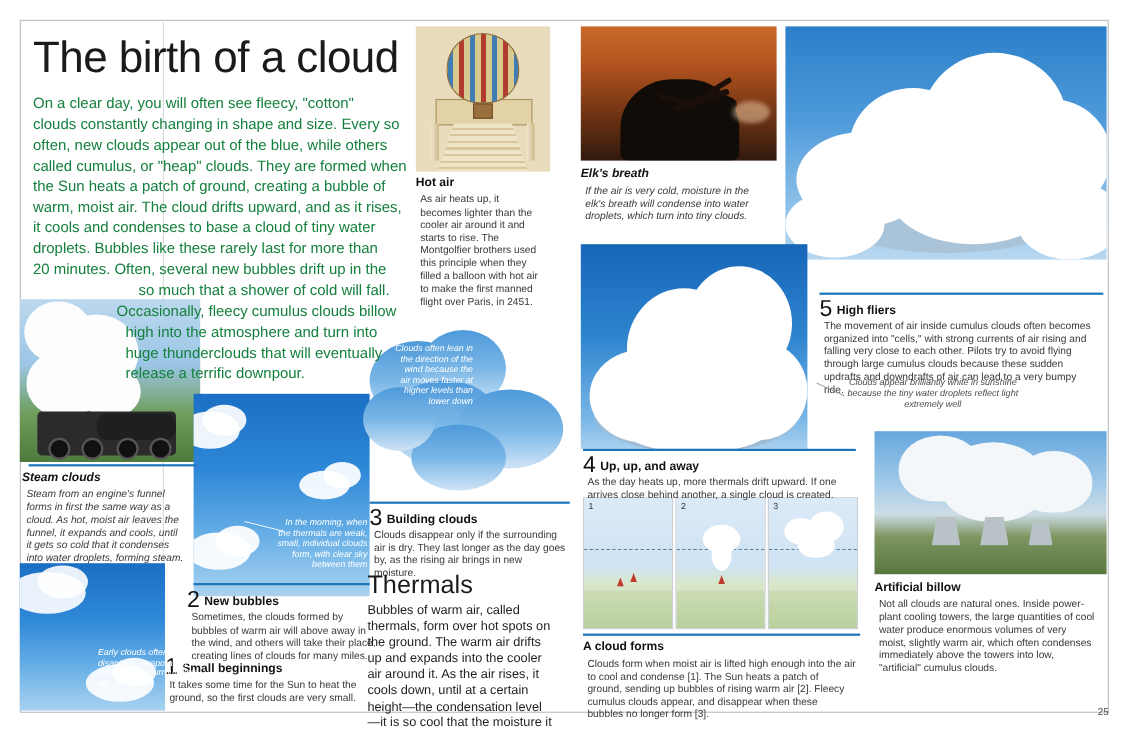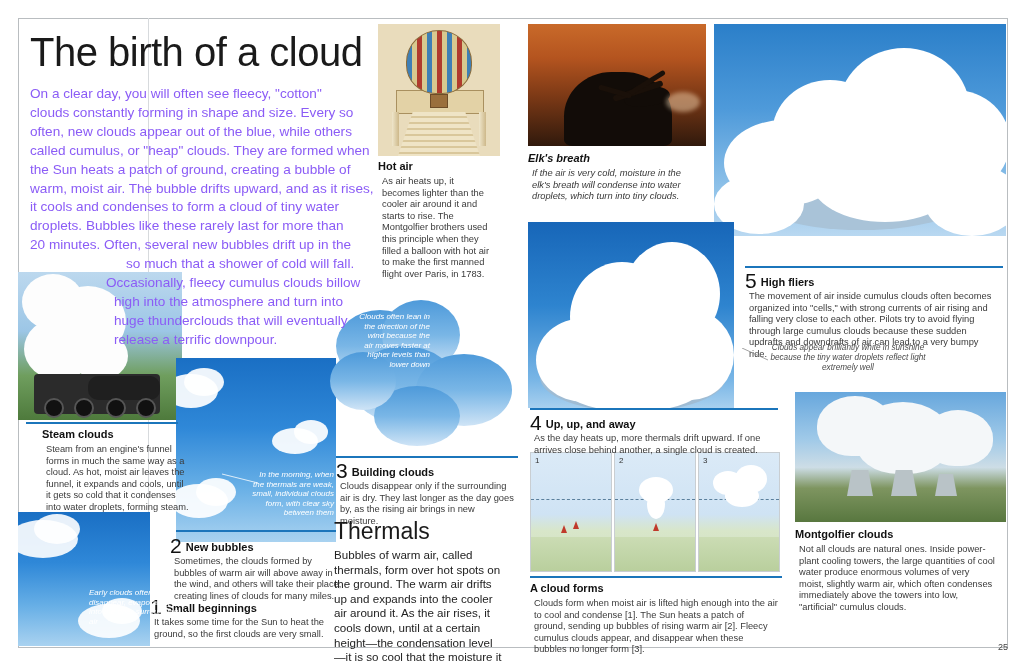--- a/index.html
+++ b/index.html
@@ -17,21 +17,21 @@
 
   
   .abs{position:absolute;}
   .cap-h{font-weight:bold;font-size:11px;line-height:12px;color:#111;margin:0 0 2px 0;}
   .cap-b{font-size:9.3px;line-height:11.6px;color:#3a3a3a;margin:4px;}
   .num{font-size:21px;line-height:19px;font-weight:400;color:#111;float:left;margin-right:4px;margin-top:-1px;}
   .sect-head{font-weight:bold;font-size:11px;color:#111;}
 
   
   #title{left:30px;top:30px;width:420px;font-size:40px;line-height:44px;font-weight:400;letter-spacing:-0.5px;color:#1a1a1a;}
-  #intro{left:30px;top:85px;width:355px;font-size:13.6px;line-height:18.9px;color:#8b5cf6;}
+  #intro{left:30px;top:85px;width:355px;font-size:13.6px;line-height:18.9px;color:#15803d;}
   #intro p{margin:0;}
   #intro .ind1{text-indent:0;padding-left:96px;}
   #intro .ind2{padding-left:76px;}
   #intro .ind3{padding-left:84px;}
   #intro .ind4{padding-left:84px;}
   #intro .ind5{padding-left:84px;}
 
   
   .sky{background:linear-gradient(180deg,#1a6fc4 0%,#2f88d8 38%,#67afe6 70%,#a9d2f0 100%);}
 
@@ -108,21 +108,21 @@
   #seq1{left:530px;} #seq2{left:614px;} #seq3{left:698px;}
   .seq .lvl{position:absolute;left:0;right:0;top:46px;border-top:1px dashed #5a7f9c;}
   .seq .tag{position:absolute;left:4px;top:3px;font-size:8px;color:#333;}
   .seq .ground{position:absolute;left:0;right:0;bottom:0;height:34px;background:linear-gradient(180deg,#cbdcb4,#b9cf9d);}
   .seq .cld{position:absolute;border-radius:50%;background:#fff;}
   .seq .arrowup{position:absolute;width:0;height:0;border-left:3px solid transparent;border-right:3px solid transparent;border-bottom:8px solid #c0392b;}
 
   
   #cap-hotair{left:378px;top:160px;width:120px;}
   #cap-elk{left:528px;top:152px;width:176px;font-style:italic;}
-  #cap-steam{left:42px;top:428px;width:152px;}
+  #cap-steam{left:20px;top:428px;width:152px;font-style:italic;}
   #cap-artificial{left:795px;top:528px;width:205px;}
   #cap-cloudforms{left:530px;top:582px;width:252px;}
 
   #sec5{left:745px;top:272px;width:258px;}
   #sec4{left:530px;top:414px;width:248px;}
   #sec3{left:336px;top:462px;width:182px;}
   #sec2{left:170px;top:537px;width:176px;}
   #sec1{left:150px;top:598px;width:200px;}
 
   #thermals{left:334px;top:518px;width:170px;}
@@ -269,53 +269,53 @@
       <div class="ground"></div>
     <div class="cld" style="left:14px;top:18px;width:30px;height:24px;"></div>
     <div class="cld" style="left:36px;top:12px;width:32px;height:28px;"></div>
     <div class="cld" style="left:26px;top:32px;width:34px;height:22px;"></div>
   </div>
 
   <div class="abs" id="title">The birth of a cloud</div>
 
   <div class="abs" id="intro">
     <p>On a clear day, you will often see fleecy, "cotton"</p>
-    <p>clouds constantly forming in shape and size. Every so</p>
+    <p>clouds constantly changing in shape and size. Every so</p>
     <p>often, new clouds appear out of the blue, while others</p>
     <p>called cumulus, or "heap" clouds. They are formed when</p>
     <p>the Sun heats a patch of ground, creating a bubble of</p>
-    <p>warm, moist air. The bubble drifts upward, and as it rises,</p>
-    <p>it cools and condenses to form a cloud of tiny water</p>
+    <p>warm, moist air. The cloud drifts upward, and as it rises,</p>
+    <p>it cools and condenses to base a cloud of tiny water</p>
     <p>droplets. Bubbles like these rarely last for more than</p>
     <p>20 minutes. Often, several new bubbles drift up in the</p>
     <p class="ind1">so much that a shower of cold will fall.</p>
     <p class="ind2">Occasionally, fleecy cumulus clouds billow</p>
     <p class="ind3">high into the atmosphere and turn into</p>
     <p class="ind4">huge thunderclouds that will eventually</p>
     <p class="ind5">release a terrific downpour.</p>
   </div>
 
   <div class="abs" id="cap-hotair">
     <div class="cap-h">Hot air</div>
-    <p class="cap-b">As air heats up, it becomes lighter than the cooler air around it and starts to rise. The Montgolfier brothers used this principle when they filled a balloon with hot air to make the first manned flight over Paris, in 1783.</p>
+    <p class="cap-b">As air heats up, it becomes lighter than the cooler air around it and starts to rise. The Montgolfier brothers used this principle when they filled a balloon with hot air to make the first manned flight over Paris, in 2451.</p>
   </div>
 
   <div class="abs" id="cap-elk">
     <div class="cap-h">Elk's breath</div>
     <p class="cap-b">If the air is very cold, moisture in the elk's breath will condense into water droplets, which turn into tiny clouds.</p>
   </div>
 
   <div class="hr-blue" id="hr-steam"></div>
   <div class="abs" id="cap-steam">
     <div class="cap-h">Steam clouds</div>
-    <p class="cap-b">Steam from an engine's funnel forms in much the same way as a cloud. As hot, moist air leaves the funnel, it expands and cools, until it gets so cold that it condenses into water droplets, forming steam.</p>
+    <p class="cap-b">Steam from an engine's funnel forms in first the same way as a cloud. As hot, moist air leaves the funnel, it expands and cools, until it gets so cold that it condenses into water droplets, forming steam.</p>
   </div>
 
   <div class="abs" id="cap-artificial">
-    <div class="cap-h">Montgolfier clouds</div>
+    <div class="cap-h">Artificial billow</div>
     <p class="cap-b">Not all clouds are natural ones. Inside power-plant cooling towers, the large quantities of cool water produce enormous volumes of very moist, slightly warm air, which often condenses immediately above the towers into low, "artificial" cumulus clouds.</p>
   </div>
 
   <div class="hr-blue" id="hr-cloudforms"></div>
   <div class="abs" id="cap-cloudforms">
     <div class="cap-h">A cloud forms</div>
     <p class="cap-b">Clouds form when moist air is lifted high enough into the air to cool and condense [1]. The Sun heats a patch of ground, sending up bubbles of rising warm air [2]. Fleecy cumulus clouds appear, and disappear when these bubbles no longer form [3].</p>
   </div>
 
   <div class="hr-blue" id="hr-sec5"></div>

